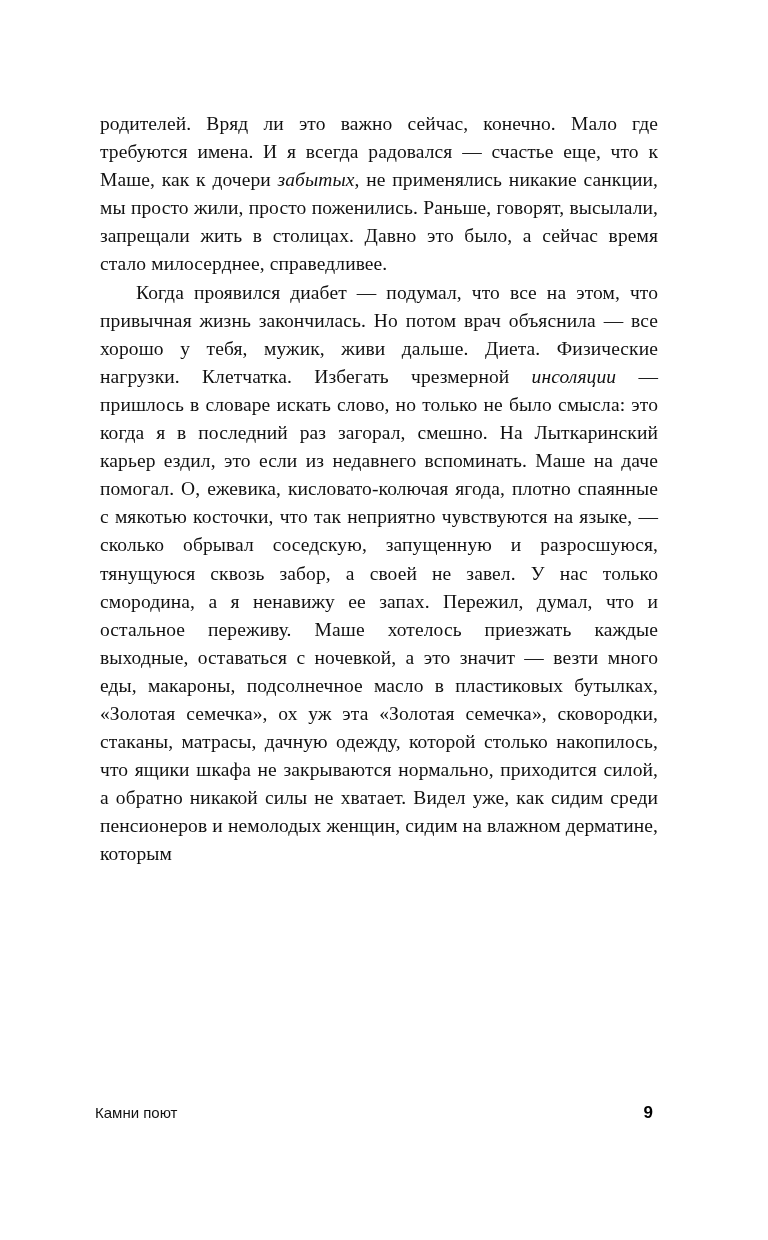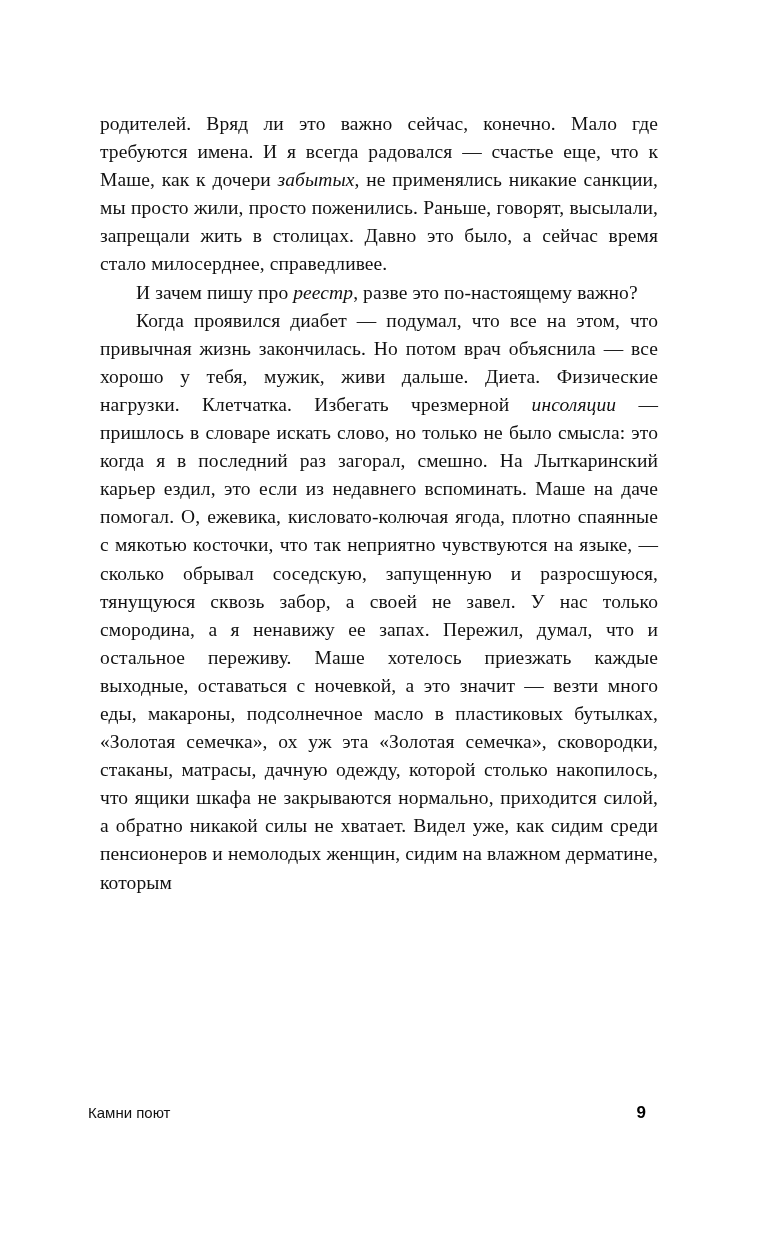--- a/index.html
+++ b/index.html
@@ -39,21 +39,21 @@
   .text-block p.indent {
     text-indent: 36px;
   }
   .text-block i {
     font-style: italic;
     font-family: Liberation Serif, serif;
   }
   .page-footer {
     position: absolute;
     top: 1103px;
-    left: 88px;
+    left: 95px;
     width: 558px;
     display: flex;
     justify-content: space-between;
     align-items: baseline;
     font-family: "Liberation Sans", sans-serif;
   }
   .running-title {
     font-size: 15px;
     color: #111111;
   }
@@ -63,21 +63,20 @@
     color: #000000;
   }
 </style>
 </head>
 <body>
 
 <div class="page">
 
   <main class="text-block">
       <p class=""><span>родителей. Вряд ли это важно сейчас, конечно. Мало где требуются имена. И я всегда радовался — счастье еще, что к Маше, как к дочери </span><i>забытых</i><span>, не применялись никакие санкции, мы просто жили, просто поженились. Раньше, говорят, высылали, запрещали жить в столицах. Давно это было, а сейчас время стало милосерднее, справедливее.</span></p>
-      <p class="indent"><span>И зачем пишу про </span><i>реестр</i><span>, разве это по-настоящему важно?</span></p>
       <p class="indent"><span>Когда проявился диабет — подумал, что все на этом, что привычная жизнь закончилась. Но потом врач объяснила — все хорошо у тебя, мужик, живи дальше. Диета. Физические нагрузки. Клетчатка. Избегать чрезмерной </span><i>инсоляции</i><span> — пришлось в словаре искать слово, но только не было смысла: это когда я в последний раз загорал, смешно. На Лыткаринский карьер ездил, это если из недавнего вспоминать. Маше на даче помогал. О, ежевика, кисловато-колючая ягода, плотно спаянные с мякотью косточки, что так неприятно чувствуются на языке, — сколько обрывал соседскую, запущенную и разросшуюся, тянущуюся сквозь забор, а своей не завел. У нас только смородина, а я ненавижу ее запах. Пережил, думал, что и остальное переживу. Маше хотелось приезжать каждые выходные, оставаться с ночевкой, а это значит — везти много еды, макароны, подсолнечное масло в пластиковых бутылках, «Золотая семечка», ох уж эта «Золотая семечка», сковородки, стаканы, матрасы, дачную одежду, которой столько накопилось, что ящики шкафа не закрываются нормально, приходится силой, а обратно никакой силы не хватает. Видел уже, как сидим среди пенсионеров и немолодых женщин, сидим на влажном дерматине, которым</span></p>
     </main>
 
   <footer class="page-footer">
     <span class="running-title">Камни поют</span>
     <span class="page-number">9</span>
   </footer>
 
 </div>
 

